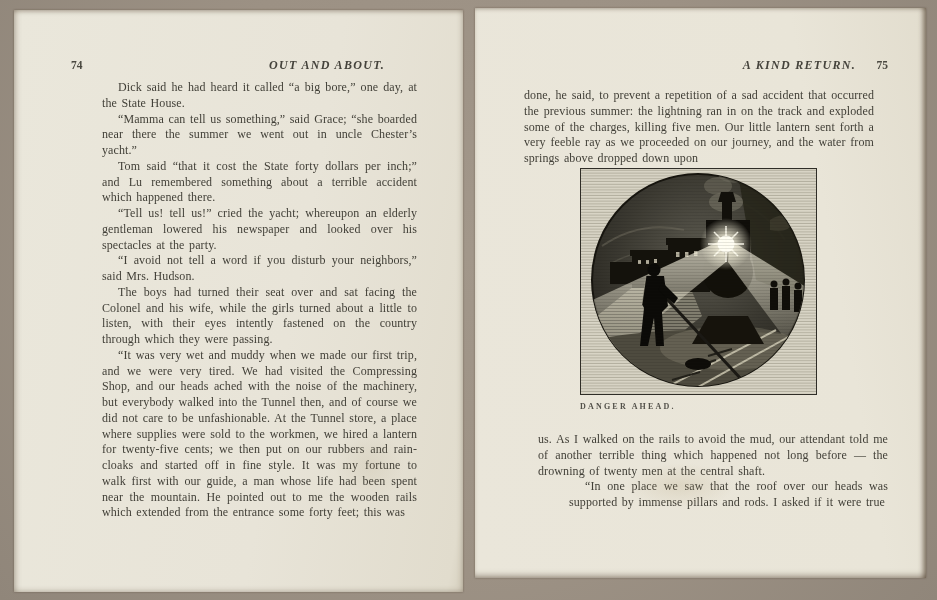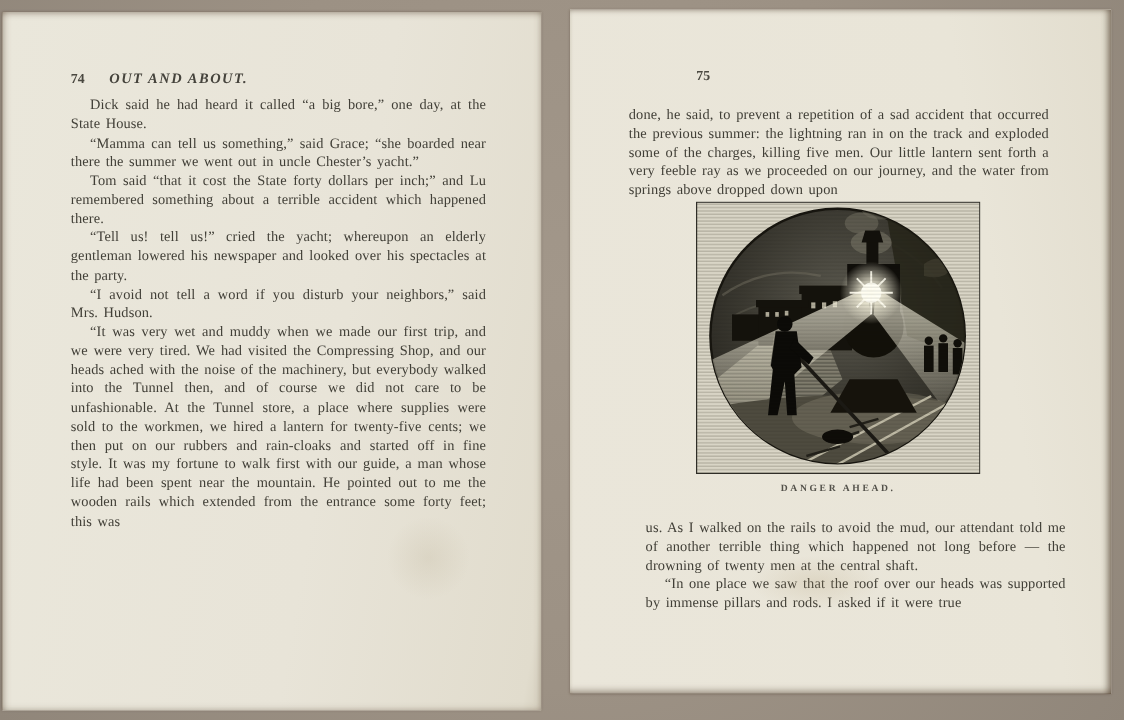--- a/index.html
+++ b/index.html
@@ -6,21 +6,21 @@
   body {
     width: 937px; height: 600px; overflow: hidden; position: relative;
     background: radial-gradient(circle at 50% 42%, #a2978a 0%, #9c9184 55%, #90867a 100%);
     font-family: "Liberation Serif", serif;
   }
   .page {
     position: absolute;
     background: #e9e5d9;
   }
   .left-page {
-    left: 2px; top: 10px; width: 449px; height: 582px;
+    left: 14px; top: 10px; width: 449px; height: 582px;
     background: linear-gradient(100deg, #eae7db 0%, #e8e4d8 60%, #e1dccd 97%, #d6d0bf 100%);
     box-shadow:
       inset 0 4px 5px -3px rgba(95,78,60,.5),
       inset 5px 0 6px -4px rgba(95,78,60,.45),
       inset -4px -4px 6px -4px rgba(95,78,60,.4),
       0 0 2px rgba(70,55,40,.45);
   }
   .right-page {
     left: 475px; top: 8px; width: 451px; height: 570px;
     background: linear-gradient(260deg, #e2ddce 0%, #e9e5d8 25%, #eae6da 100%);
@@ -30,38 +30,38 @@
       inset 0 3px 4px -2px rgba(95,78,60,.4),
       0 0 2px rgba(70,55,40,.45);
   }
   .running-head {
     position: absolute; display: flex; align-items: baseline;
     color: #47453e;
   }
   .left-page .running-head { left: 57px; top: 48px; width: 346px; }
   .right-page .running-head { left: 63px; top: 50px; width: 350px; }
   .head-title {
-    flex: 1; text-align: left; font-style: italic; font-weight: bold;
+    flex: 1; text-align: right; font-style: italic; font-weight: bold;
     font-size: 12px; letter-spacing: 1.3px; color: #45433c;
   }
   .pageno { width: 32px; font-size: 11.5px; font-weight: bold; color: #4a4840; }
   .body-text {
     position: absolute; text-align: justify;
     font-size: 12px; line-height: 15.75px; color: #413f37;
     word-spacing: 0.12em; letter-spacing: 0.1px;
   }
   .left-page .body-text { left: 57px; top: 70px; width: 346px; }
   .rp-top    { left: 49px; top: 80px;  width: 350px; }
   .rp-bottom { left: 63px; top: 424px; width: 350px; }
   p.para { margin: 0; }
-  p.para.indent { text-indent: 16px; }
+  p.para.indent { text-indent: 16px; margin-left: 31px; }
   figure.illustration { position: absolute; left: 105px; top: 160px; width: 237px; margin: 0; }
   figure.illustration svg { display: block; }
   .caption {
-    text-align: center; font-size: 8px; letter-spacing: 2.2px;
+    font-size: 8px; letter-spacing: 2.2px;
     color: #53514a; margin-top: 7px; font-weight: bold;
   }
   .stain { position: absolute; border-radius: 50%; pointer-events: none; }
   .stain-a { left: 150px; top: 455px; width: 110px; height: 45px;
     background: radial-gradient(ellipse, rgba(173,152,110,.20), rgba(173,152,110,0) 70%); }
   .stain-b { left: 320px; top: 420px; width: 70px; height: 70px;
     background: radial-gradient(circle, rgba(160,145,110,.14), rgba(160,145,110,0) 70%); }
 </style>
 </head>
 <body>
@@ -71,29 +71,31 @@
     <span class="pageno">74</span>
     <span class="head-title">OUT AND ABOUT.</span>
     <span class="pageno"></span>
   </div>
   <div class="body-text">
       <p class="para indent">Dick said he had heard it called “a big bore,” one day, at the State House.</p>
       <p class="para indent">“Mamma can tell us something,” said Grace; “she boarded near there the summer we went out in uncle Chester’s yacht.”</p>
       <p class="para indent">Tom said “that it cost the State forty dollars per inch;” and Lu remembered something about a terrible accident which happened there.</p>
       <p class="para indent">“Tell us! tell us!” cried the yacht; whereupon an elderly gentleman lowered his newspaper and looked over his spectacles at the party.</p>
       <p class="para indent">“I avoid not tell a word if you disturb your neighbors,” said Mrs. Hudson.</p>
+      <p class="para indent">The boys had turned their seat over and sat facing the Colonel and his wife, while the girls turned about a little to listen, with their eyes intently fastened on the country through which they were passing.</p>
       <p class="para indent">“It was very wet and muddy when we made our first trip, and we were very tired.  We had visited the Compressing Shop, and our heads ached with the noise of the machinery, but everybody walked into the Tunnel then, and of course we did not care to be unfashionable.  At the Tunnel store, a place where supplies were sold to the workmen, we hired a lantern for twenty-five cents; we then put on our rubbers and rain-cloaks and started off in fine style.  It was my fortune to walk first with our guide, a man whose life had been spent near the mountain.  He pointed out to me the wooden rails which extended from the entrance some forty feet; this was</p>
     </div>
   <div class="stain stain-b"></div>
 </div>
 
 <div class="page right-page">
   <div class="running-head">
     <span class="pageno"></span>
-    <span class="pageno" style="text-align:center">75</span>
+    <span class="head-title">A KIND RETURN.</span>
+    <span class="pageno" style="text-align:right">75</span>
   </div>
 
   <div class="body-text rp-top">
       <p class="para">done, he said, to prevent a repetition of a sad accident that occurred the previous summer: the lightning ran in on the track and exploded some of the charges, killing five men.  Our little lantern sent forth a very feeble ray as we proceeded on our journey, and the water from springs above dropped down upon</p>
     </div>
 
   <figure class="illustration">
     <svg width="237" height="227" viewBox="0 0 237 227" role="img">
       <defs>
         <pattern id="hatchBg" width="4" height="2.8" patternUnits="userSpaceOnUse">

